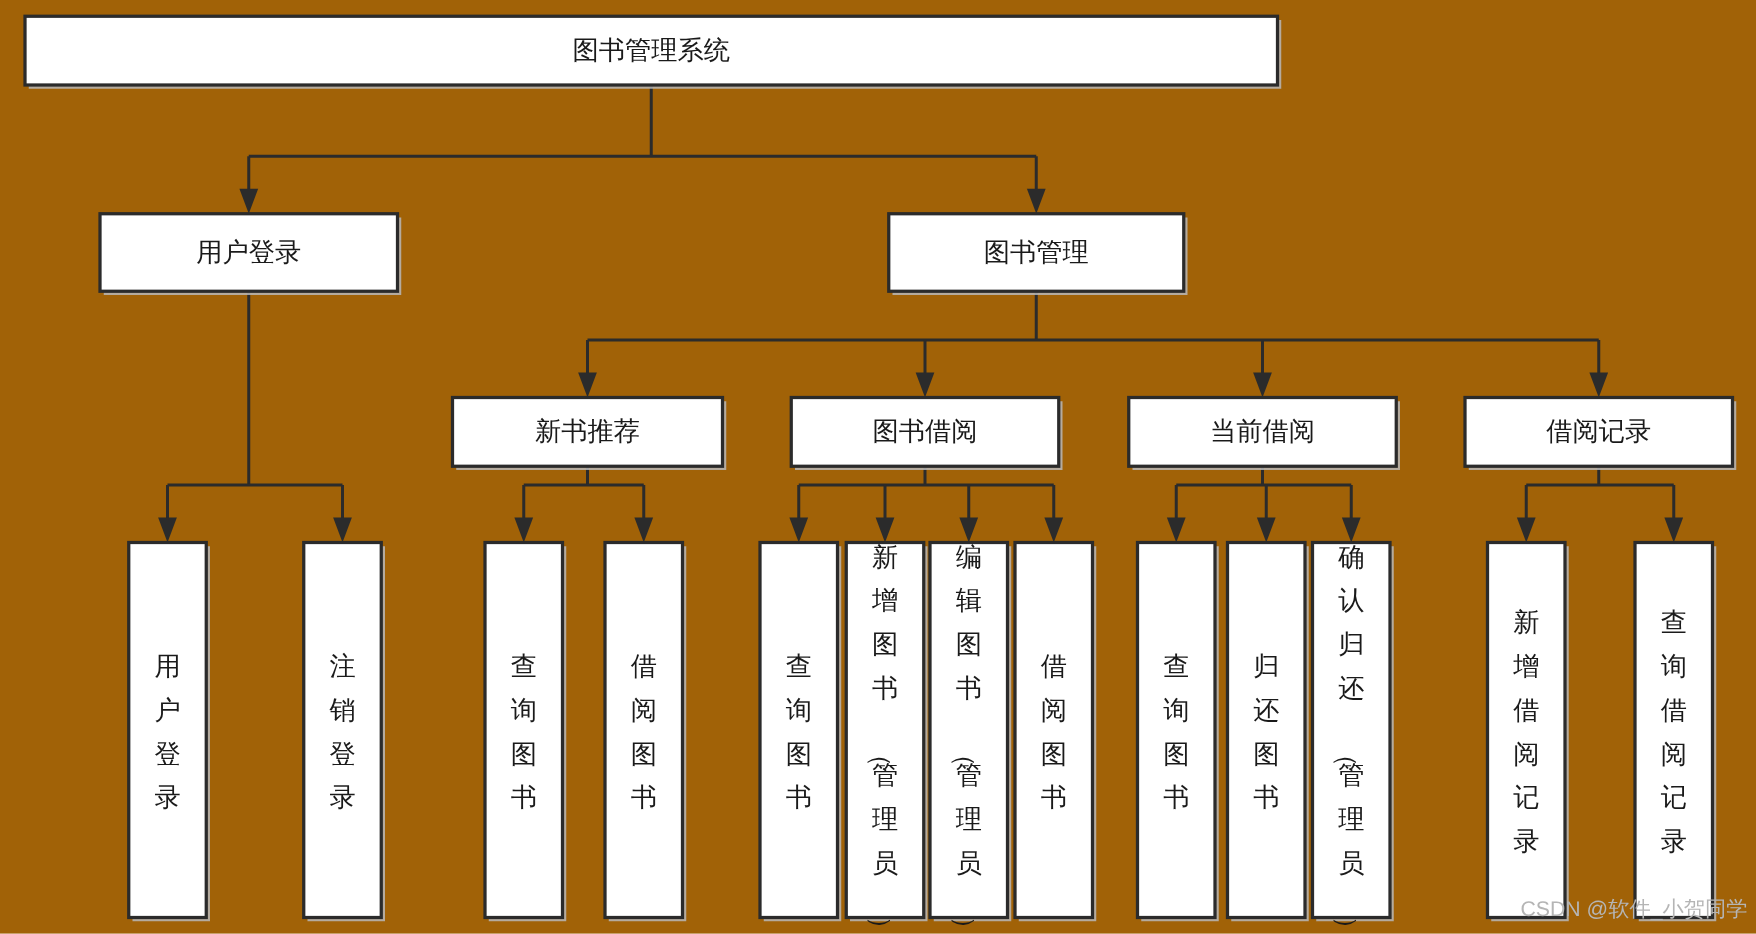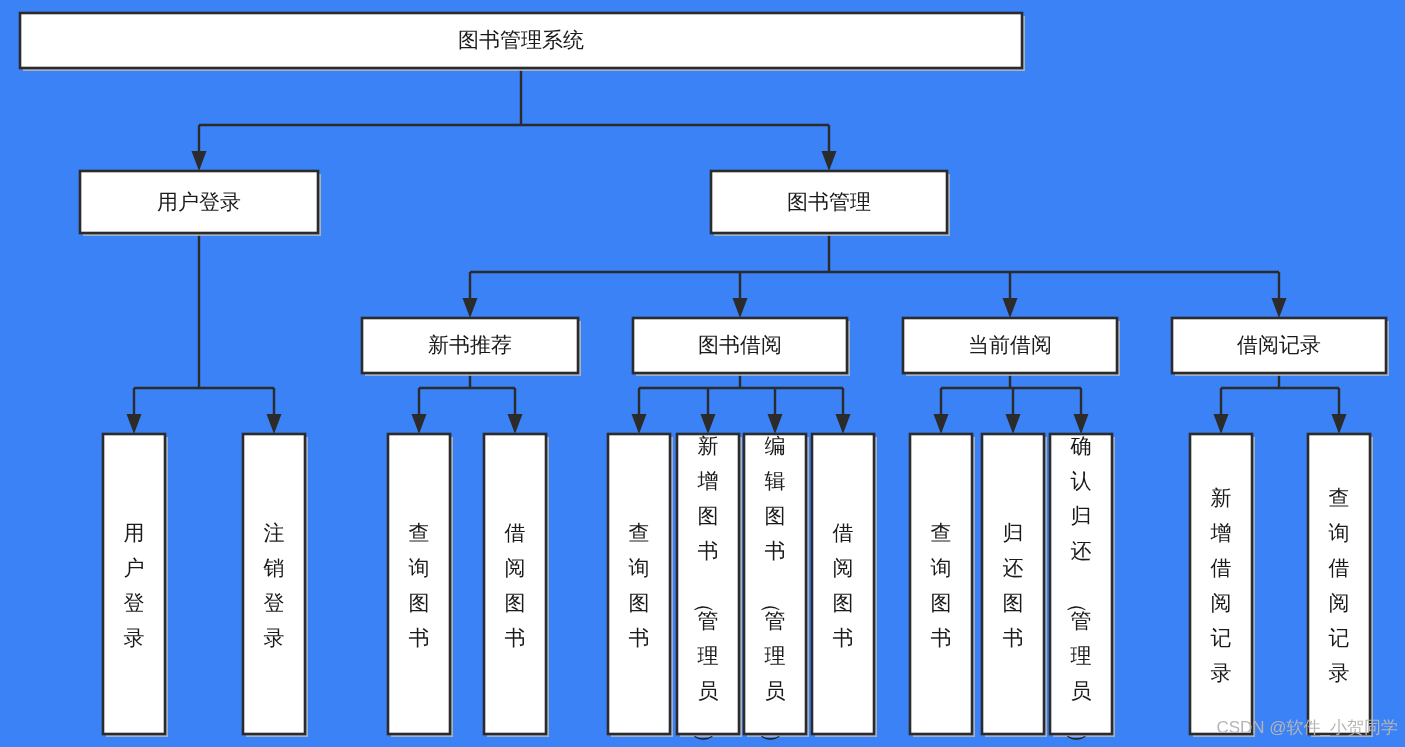--- a/index.html
+++ b/index.html
@@ -8,21 +8,21 @@
     padding: 0;
     background: #ffffff;
   }
   body {
     font-family: "Liberation Sans", "DejaVu Sans", sans-serif;
   }
   #diagram-root {
     position: relative;
     width: 1405px;
     height: 747px;
-    background: #3b82f6;
+    background: #a16207;
     overflow: hidden;
   }
   svg#tree-svg {
     position: absolute;
     left: 0;
     top: 0;
     width: 1405px;
     height: 747px;
     display: block;
   }

